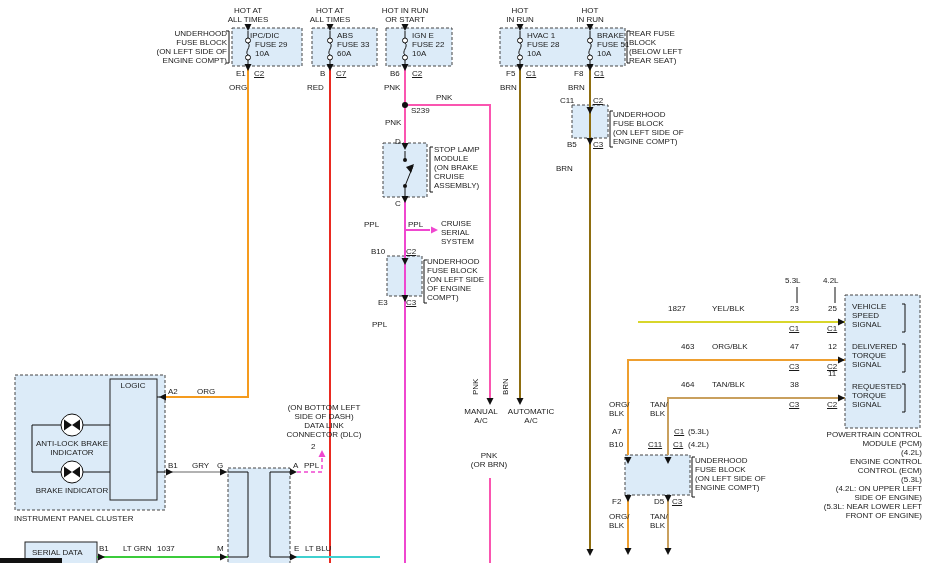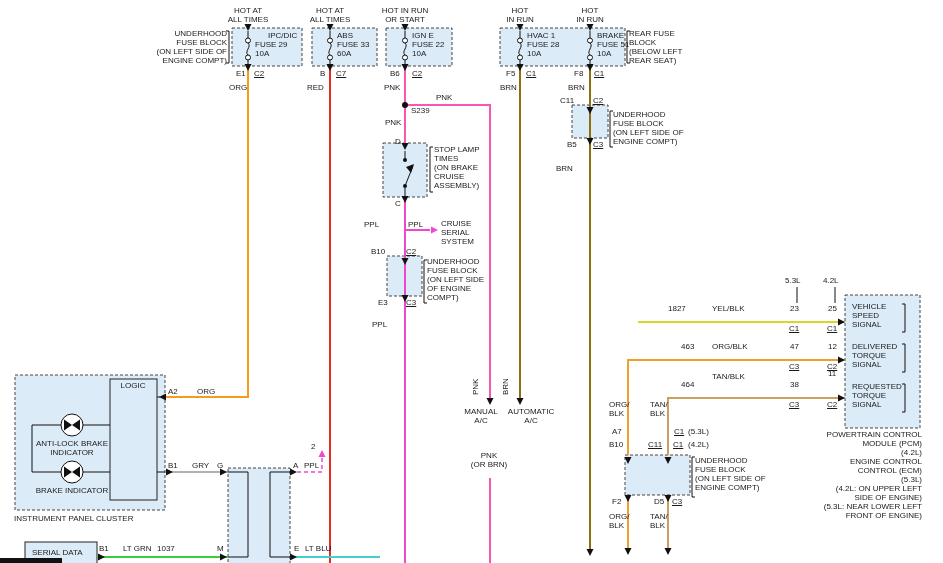--- a/index.html
+++ b/index.html
@@ -179,21 +179,21 @@
   <span>(ON LEFT SIDE OF</span>
   <span>ENGINE COMPT)</span>
 </div>
 <div class="lbl blk" style="left:629px;top:29px">
   <span>REAR FUSE</span>
   <span>BLOCK</span>
   <span>(BELOW LEFT</span>
   <span>REAR SEAT)</span>
 </div>
 
-<span class="lbl" style="left:268px;top:31px">IPC/DIC</span>
+<span class="lbl" style="left:250px;top:31px">IPC/DIC</span>
 <span class="lbl" style="left:255px;top:40px">FUSE 29</span>
 <span class="lbl" style="left:255px;top:49px">10A</span>
 <span class="lbl" style="left:337px;top:31px">ABS</span>
 <span class="lbl" style="left:337px;top:40px">FUSE 33</span>
 <span class="lbl" style="left:337px;top:49px">60A</span>
 <span class="lbl" style="left:412px;top:31px">IGN E</span>
 <span class="lbl" style="left:412px;top:40px">FUSE 22</span>
 <span class="lbl" style="left:412px;top:49px">10A</span>
 <span class="lbl" style="left:527px;top:31px">HVAC 1</span>
 <span class="lbl" style="left:527px;top:40px">FUSE 28</span>
@@ -219,21 +219,21 @@
 <span class="lbl" style="left:500px;top:83px">BRN</span>
 <span class="lbl" style="left:568px;top:83px">BRN</span>
 
 <span class="lbl" style="left:411px;top:106px">S239</span>
 <span class="lbl" style="left:436px;top:93px">PNK</span>
 <span class="lbl" style="left:385px;top:118px">PNK</span>
 
 <span class="lbl" style="left:395px;top:137px">D</span>
 <div class="lbl blk" style="left:434px;top:145px">
   <span>STOP LAMP</span>
-  <span>TIMES</span>
+  <span>MODULE</span>
   <span>(ON BRAKE</span>
   <span>CRUISE</span>
   <span>ASSEMBLY)</span>
 </div>
 <span class="lbl" style="left:395px;top:199px">C</span>
 
 <span class="lbl" style="left:364px;top:220px">PPL</span>
 <span class="lbl" style="left:408px;top:220px">PPL</span>
 <div class="lbl blk" style="left:441px;top:219px">
   <span>CRUISE</span>
@@ -296,21 +296,21 @@
 <span class="lbl" style="left:828px;top:342px">12</span>
 <span class="lbl u" style="left:789px;top:362px">C3</span>
 <span class="lbl u" style="left:827px;top:362px">C2</span>
 <div class="lbl blk" style="left:852px;top:342px">
   <span>DELIVERED</span>
   <span>TORQUE</span>
   <span>SIGNAL</span>
 </div>
 
 <span class="lbl" style="left:681px;top:380px">464</span>
-<span class="lbl" style="left:712px;top:372px">TAN/BLK</span>
+<span class="lbl" style="left:712px;top:380px">TAN/BLK</span>
 <span class="lbl" style="left:790px;top:380px">38</span>
 <span class="lbl" style="left:828px;top:369px">11</span>
 <span class="lbl u" style="left:789px;top:400px">C3</span>
 <span class="lbl u" style="left:827px;top:400px">C2</span>
 <div class="lbl blk" style="left:852px;top:382px">
   <span>REQUESTED</span>
   <span>TORQUE</span>
   <span>SIGNAL</span>
 </div>
 
@@ -356,20 +356,26 @@
 <span class="lbl c" style="left:72px;top:439px">ANTI-LOCK BRAKE</span>
 <span class="lbl c" style="left:72px;top:448px">INDICATOR</span>
 <span class="lbl c" style="left:72px;top:486px">BRAKE INDICATOR</span>
 <span class="lbl" style="left:14px;top:514px">INSTRUMENT PANEL CLUSTER</span>
 <span class="lbl" style="left:168px;top:387px">A2</span>
 <span class="lbl" style="left:197px;top:387px">ORG</span>
 <span class="lbl" style="left:168px;top:461px">B1</span>
 <span class="lbl" style="left:192px;top:461px">GRY</span>
 <span class="lbl" style="left:217px;top:461px">G</span>
 
+<div class="lbl blk" style="left:282px;top:403px;width:84px;text-align:center">
+  <span>(ON BOTTOM LEFT</span>
+  <span>SIDE OF DASH)</span>
+  <span>DATA LINK</span>
+  <span>CONNECTOR (DLC)</span>
+</div>
 <span class="lbl" style="left:311px;top:442px">2</span>
 <span class="lbl" style="left:293px;top:461px">A</span>
 <span class="lbl" style="left:304px;top:461px">PPL</span>
 <span class="lbl" style="left:217px;top:544px">M</span>
 <span class="lbl" style="left:294px;top:544px">E</span>
 <span class="lbl" style="left:305px;top:544px">LT BLU</span>
 
 <span class="lbl" style="left:32px;top:548px">SERIAL DATA</span>
 <span class="lbl" style="left:99px;top:544px">B1</span>
 <span class="lbl" style="left:123px;top:544px">LT GRN</span>

